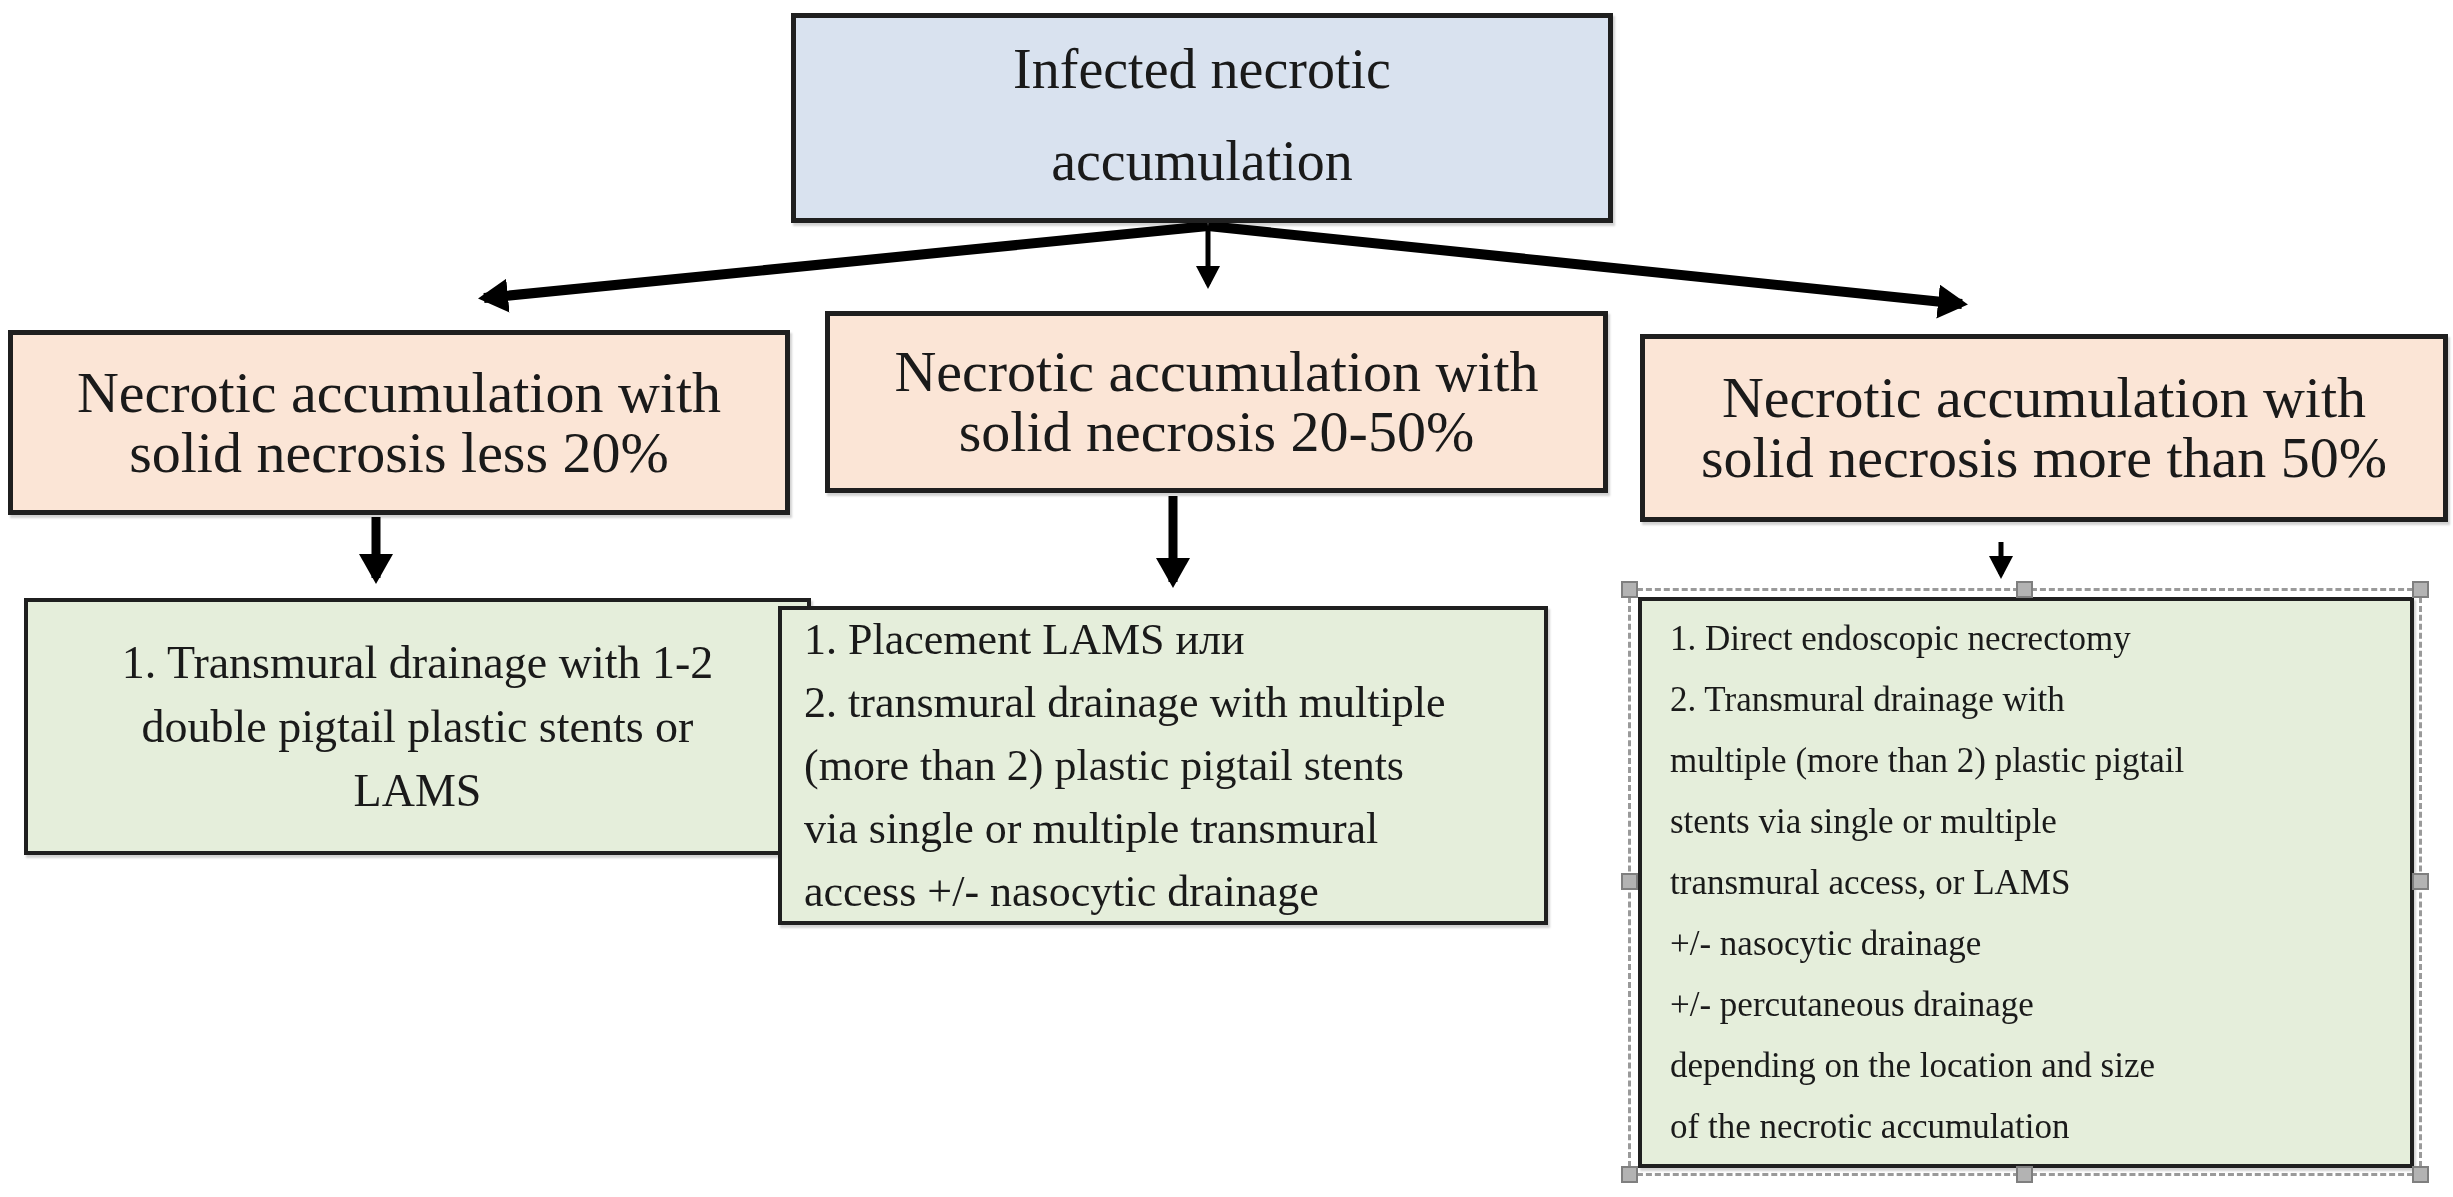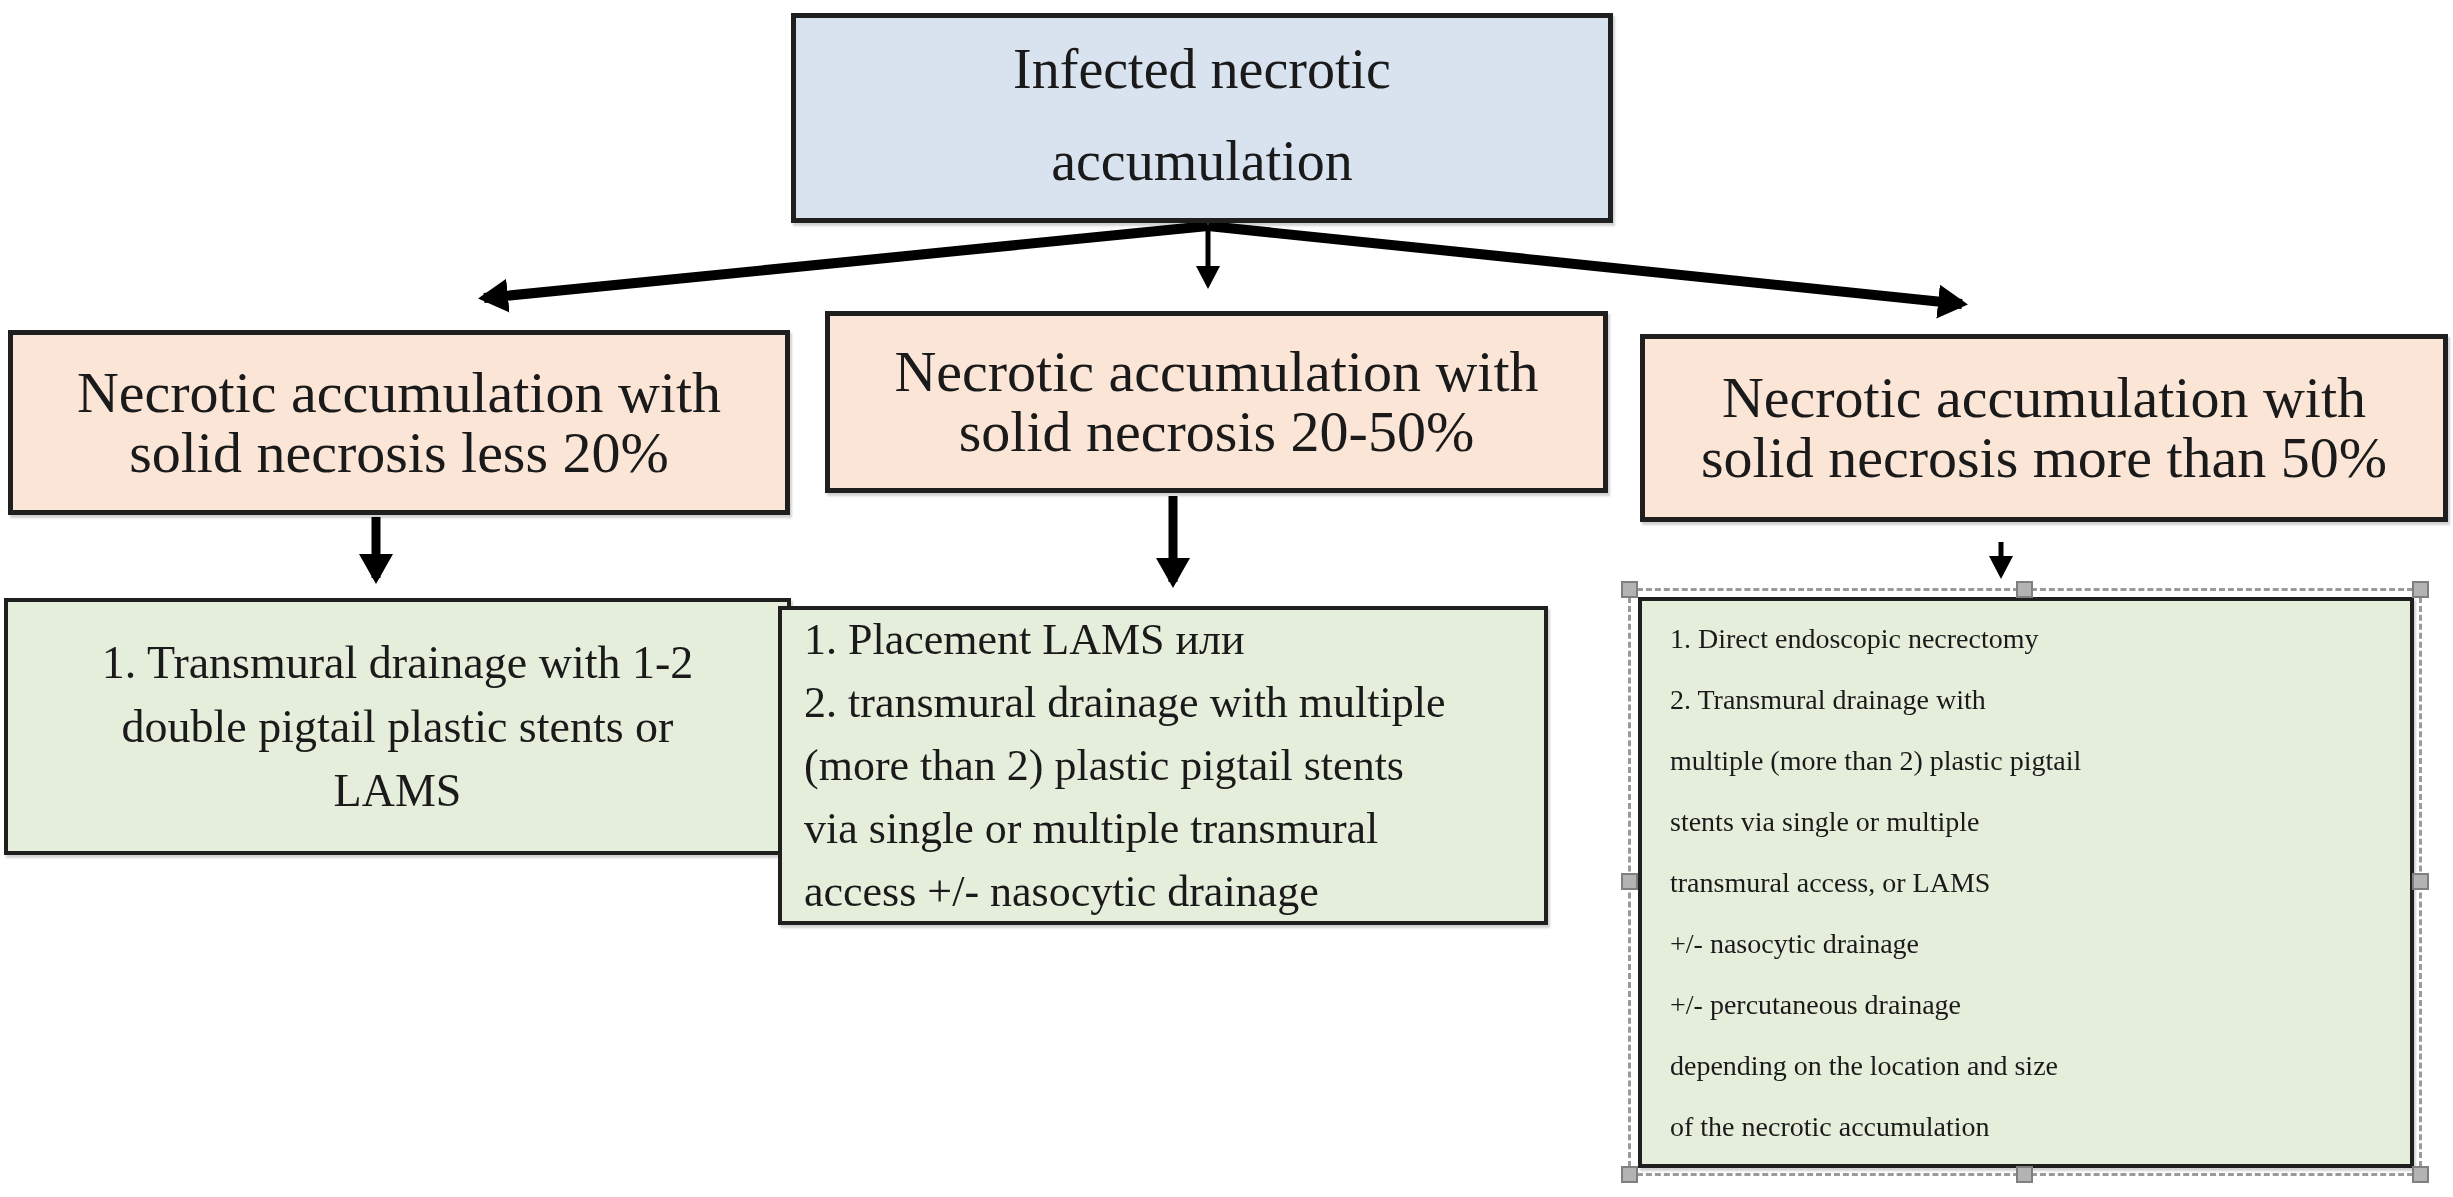--- a/index.html
+++ b/index.html
@@ -29,32 +29,32 @@
     padding-bottom:6px;
   }
   .cond-box{
     font-size:58px;line-height:60px;
   }
   .cond-left {left:8px;   top:330px; width:782px; height:185px;}
   .cond-mid  {left:825px; top:311px; width:783px; height:182px;}
   .cond-right{left:1640px;top:334px; width:808px; height:188px;}
   .treat-box{border-width:4px;}
   .treat-left{
-    left:4px;top:598px;width:787px;height:257px;
+    left:24px;top:598px;width:787px;height:257px;
     font-size:46px;line-height:64px;
   }
   .treat-mid{
     left:778px;top:606px;width:770px;height:319px;
     font-size:44px;line-height:63px;
     justify-content:flex-start;text-align:left;
     padding:8px 6px 8px 22px;align-items:center;
   }
   .treat-right{
     left:1638px;top:597px;width:776px;height:571px;
-    font-size:28px;line-height:61px;
+    font-size:35px;line-height:61px;
     justify-content:flex-start;text-align:left;
     padding:8px 6px 8px 28px;align-items:center;
   }
   #connectors{position:absolute;left:0;top:0;width:2453px;height:1197px;pointer-events:none;}
   
   .selection-rect{
     position:absolute;
     left:1628px;top:588px;width:794px;height:588px;
     border:3px dashed #9a9a9a;
     box-sizing:border-box;

